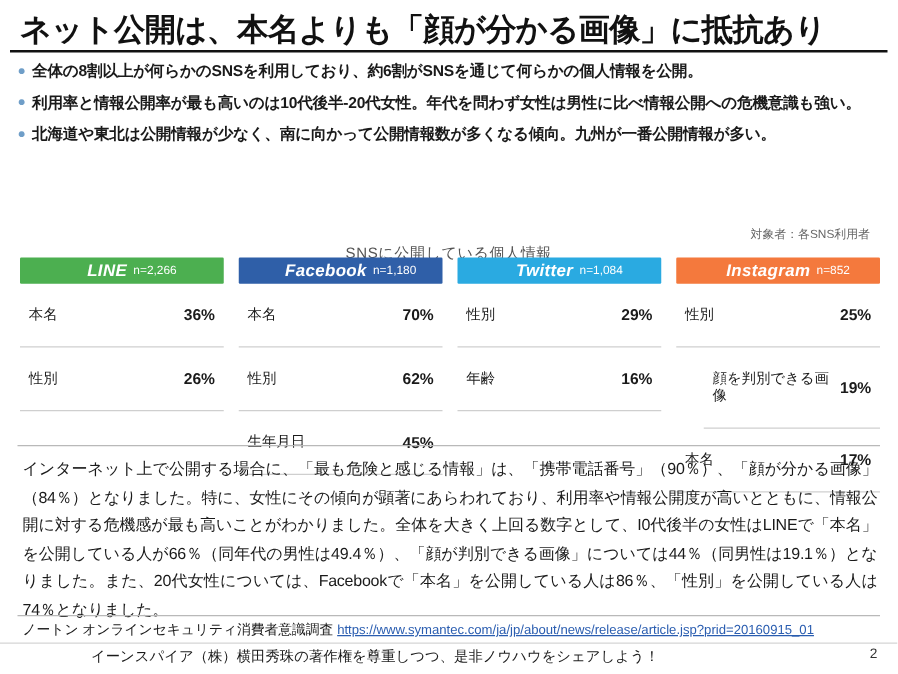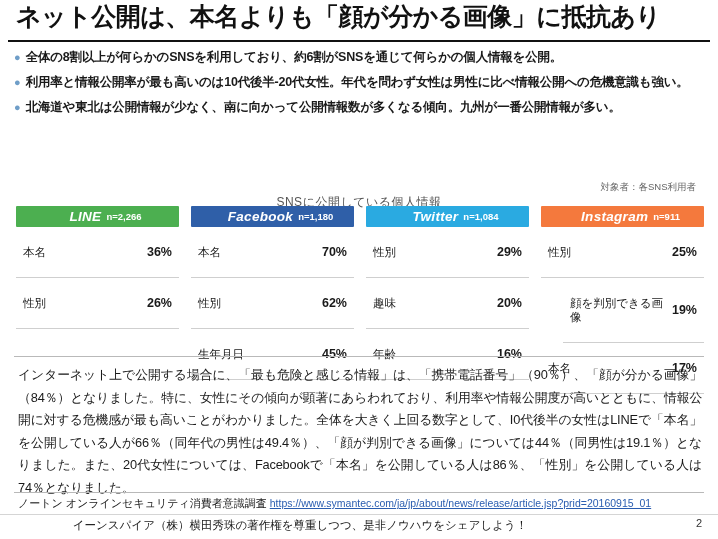--- a/index.html
+++ b/index.html
@@ -22,21 +22,21 @@
     box-sizing: border-box;
   }
   
   .title-bar {
     position: absolute;
     left: 0;
     top: 0;
     width: 718px;
     height: 40px;
     display: flex;
-    align-items: flex-start;
+    align-items: flex-end;
     padding-left: 16px;
     box-sizing: border-box;
   }
   .title-text {
     font-size: 25px;
     font-weight: bold;
     letter-spacing: -0.5px;
     color: #111111;
     white-space: nowrap;
   }
@@ -119,21 +119,21 @@
   }
   .card-head .brand {
     font-size: 13.5px;
     font-weight: bold;
     font-style: italic;
     letter-spacing: 0.3px;
   }
   .card-head .n {
     font-size: 9.5px;
     margin-left: 5px;
-    font-weight: bold;
+    font-weight: normal;
     font-style: normal;
   }
   .row {
     display: flex;
     align-items: center;
     justify-content: space-between;
     border-bottom: 1px solid #cfcfcf;
     padding: 18px 7px;
     box-sizing: border-box;
     min-height: 25px;
@@ -294,33 +294,29 @@
     <div class="card">
       <div class="card-head" style="background:#2aaae1">
         <span class="brand">Twitter</span>
         <span class="n">n=1,084</span>
       </div>
       <div class="row">
         <span class="label">性別</span>
         <span class="value">29%</span>
       </div>
       <div class="row">
-        <span class="label">趣味</span>
-        <span class="value">20%</span>
-      </div>
-      <div class="row">
         <span class="label">年齢</span>
         <span class="value">16%</span>
       </div>
     </div>
 
     <div class="card">
       <div class="card-head" style="background:#f4793d">
         <span class="brand">Instagram</span>
-        <span class="n">n=911</span>
+        <span class="n">n=852</span>
       </div>
       <div class="row">
         <span class="label">性別</span>
         <span class="value">25%</span>
       </div>
       <div class="row tall">
         <span class="label">顔を判別できる画像</span>
         <span class="value">19%</span>
       </div>
       <div class="row">

